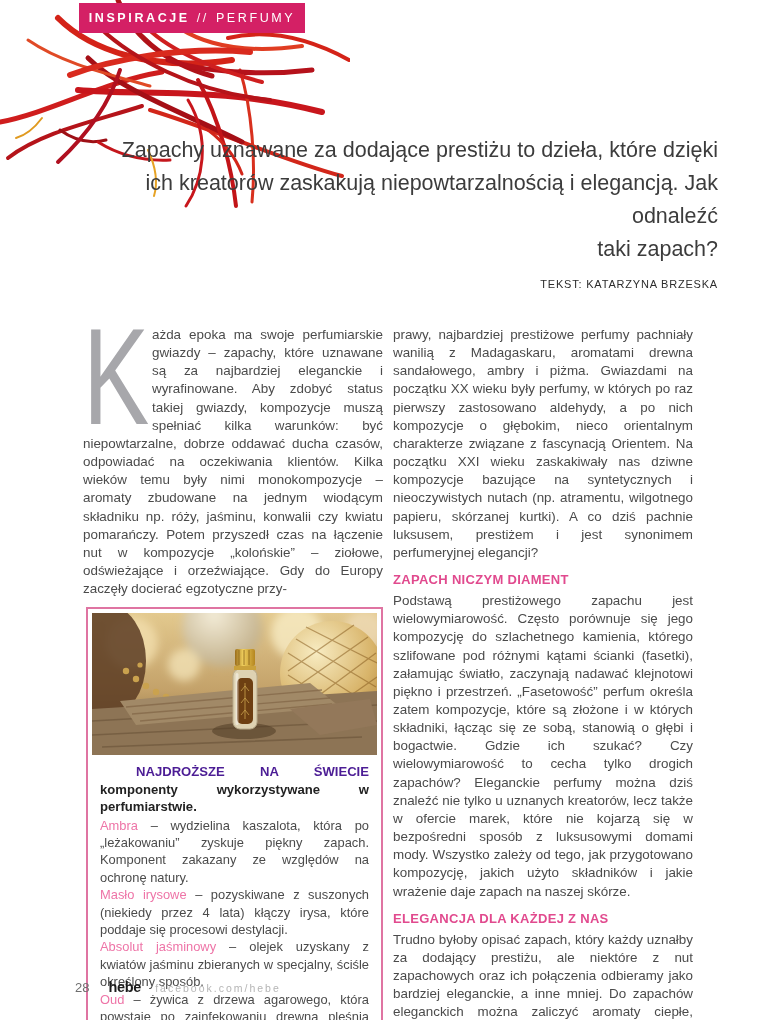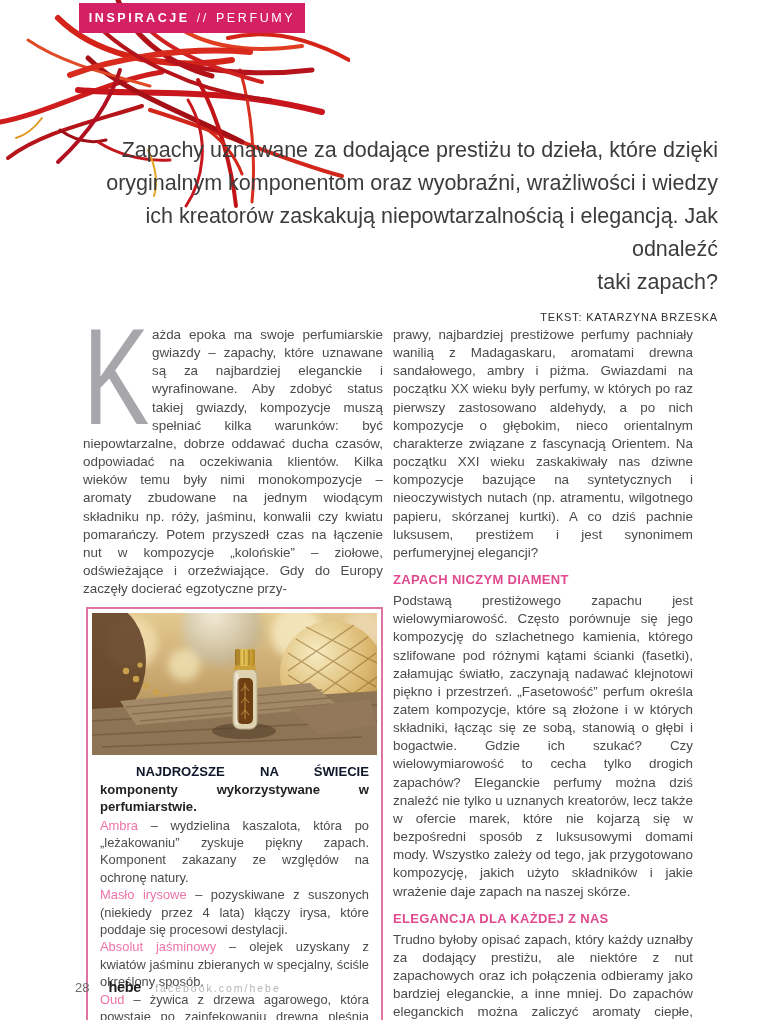--- a/index.html
+++ b/index.html
@@ -47,21 +47,21 @@
     box-sizing:border-box; width:297px; margin:9px 0 0 3px;
     border:2px solid #df74a2; background:#fff; padding:4px 4px 10px;
   }
   .infobox svg { display:block; }
   .box-text {
     padding:8px 8px 0; font-size:12.9px; line-height:17.4px;
     color:#4b4b4b; text-align:justify;
   }
   .box-lead { margin:0 0 1px; font-weight:bold; color:#222222;
     font-size:13.1px; line-height:17.4px; text-align:justify; }
-  .box-lead .hl { color:#0f172a;padding-left:36px; }
+  .box-lead .hl { color:#4c1d95;padding-left:36px; }
   .box-item { margin:0; }
   .item-term { font-weight:normal; color:#ee74a7; }
 
   .sec-heading {
     margin:10px 0 5px; text-align:left; color:#e14a8e;
     font-weight:bold; font-size:13px; letter-spacing:.3px;
   }
 
   .footer {
     position:absolute; left:75px; top:979px; z-index:2;
@@ -105,21 +105,20 @@
 </svg>
 
 <div class="badge">
   <span class="sec">INSPIRACJE</span>
   <span class="sep">//</span>
   <span class="topic">PERFUMY</span>
 </div>
 
 <div class="intro">
   <div>Zapachy uznawane za dodające prestiżu to dzieła, które dzięki</div>
-  <div>oryginalnym komponentom oraz wyobraźni, wrażliwości i wiedzy</div>
   <div>ich kreatorów zaskakują niepowtarzalnością i elegancją. Jak odnaleźć</div>
   <div>taki zapach?</div>
   <div class="byline">
     <span class="lbl">TEKST:</span>
     <span class="auth">KATARZYNA BRZESKA</span>
   </div>
 </div>
 
 <div class="col col-left">
   <p class="body">

